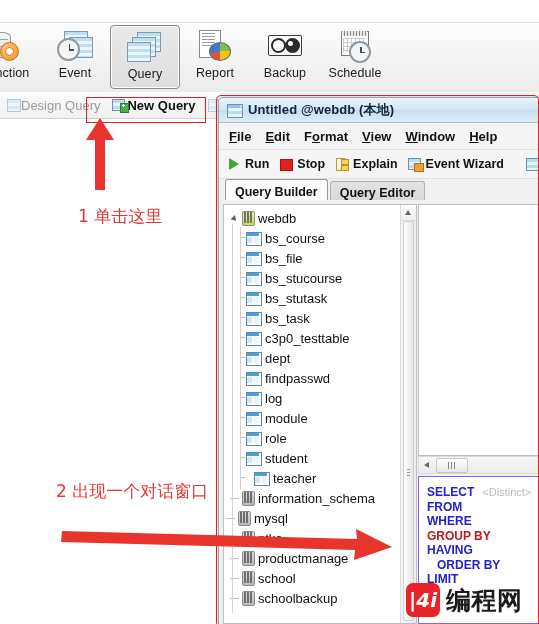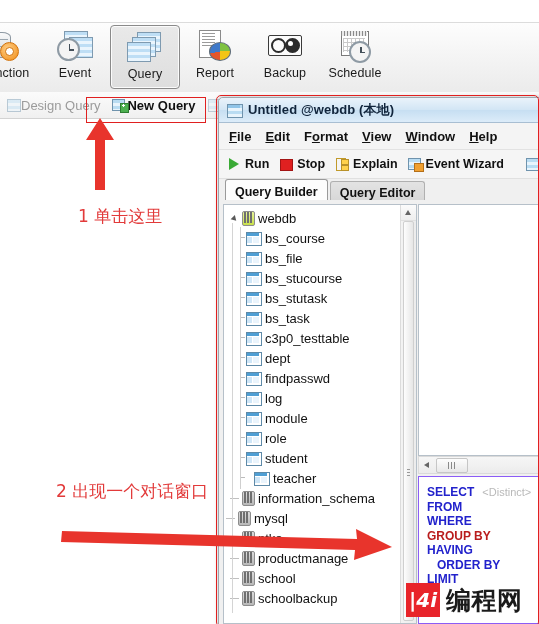--- a/index.html
+++ b/index.html
@@ -161,20 +161,21 @@
   .kw{font-size:12px;color:#2222cc;font-weight:bold;line-height:14.5px;white-space:nowrap;}
   .kw .dis{color:#b9b9b9;font-weight:normal;margin-left:8px;font-size:11px;}
 
   
   .wm{position:absolute;left:406px;top:583px;display:flex;align-items:center;}
   .wm-sq{
     width:34px;height:34px;background:#e8242a;color:#fff;
     display:flex;align-items:center;justify-content:center;
     font-size:20px;font-weight:bold;font-style:italic;
     font-family:"DejaVu Sans","Liberation Sans",sans-serif;
+    border-radius:7px;
   }
   .wm-tx{
     margin-left:6px;font-size:25px;font-weight:bold;color:#1a1a1a;
     font-family:"DejaVu Sans","Liberation Sans",sans-serif;letter-spacing:.5px;
   }
 </style>
 </head>
 <body>
 
 <div class="root">

